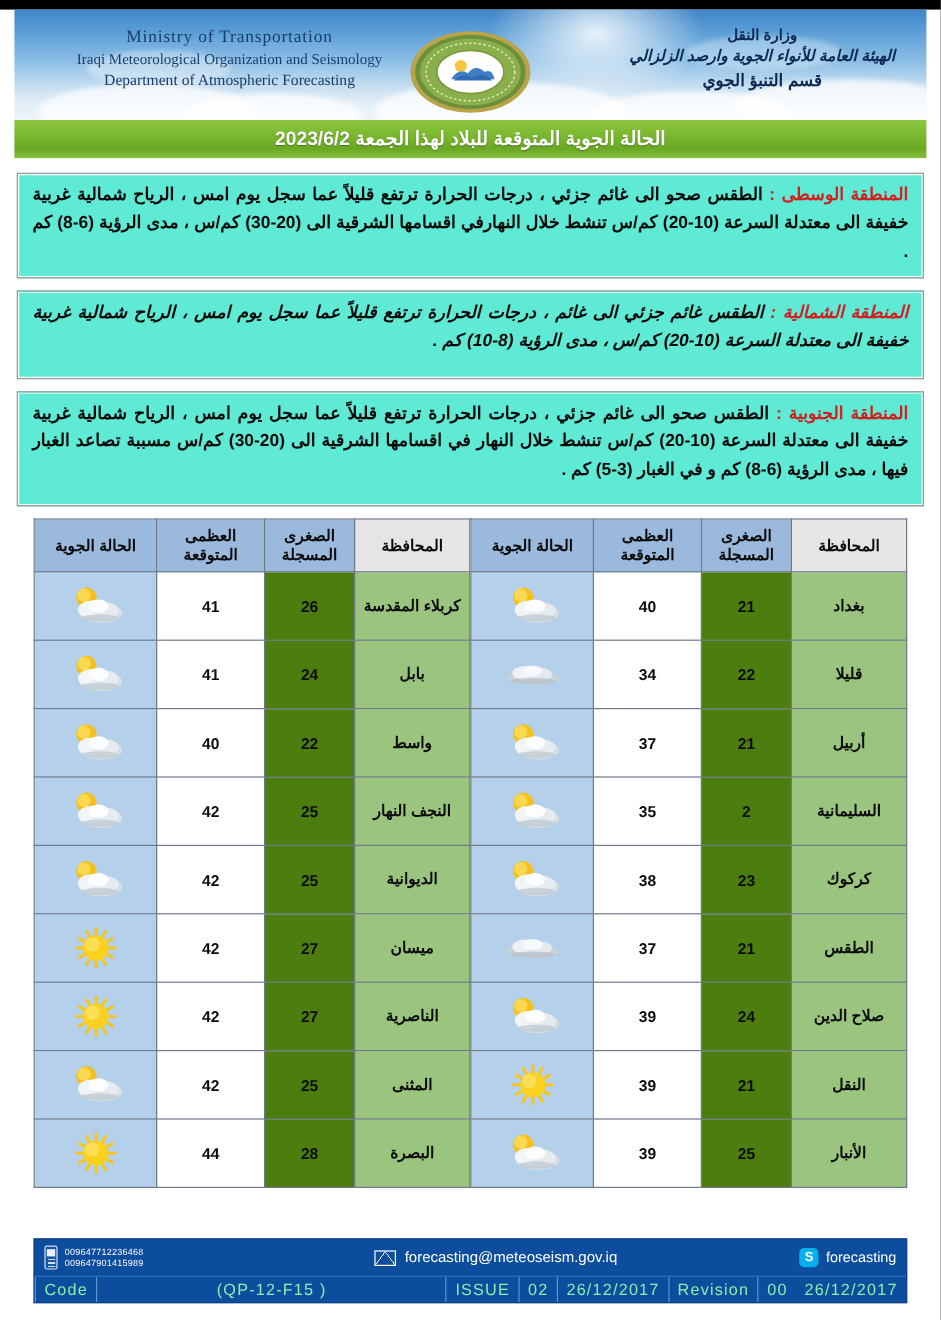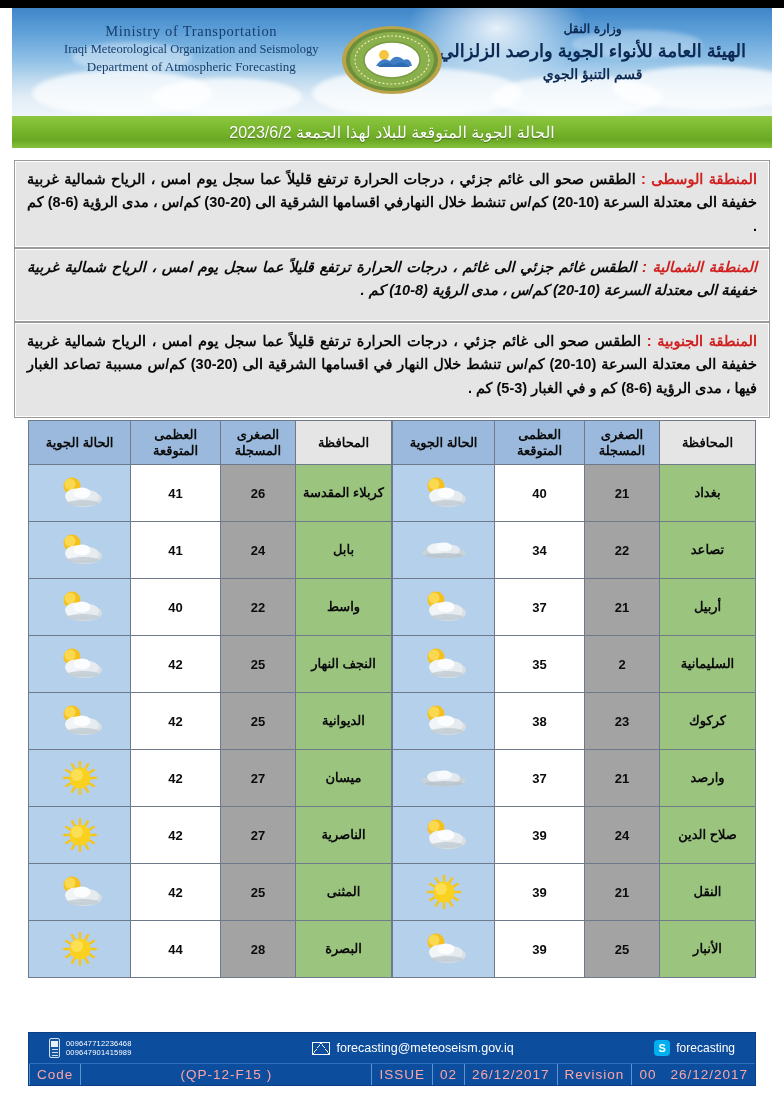--- a/index.html
+++ b/index.html
@@ -16,21 +16,21 @@
     position: relative;
     width: 784px;
     height: 1100px;
     background: #ffffff;
     padding: 0;
   }
 
   
   .header-banner {
     position: relative;
-    height: 108px;
+    height: 92px;
     margin: 8px 12px 0 12px;
     background: linear-gradient(180deg,
         #3f86c9 0%,
         #5ea0d8 22%,
         #8fc0e6 48%,
         #c3dcf0 68%,
         #e2eef7 84%,
         #eef5fb 100%);
     overflow: hidden;
   }
@@ -71,21 +71,21 @@
     position: absolute;
     right: 26px; top: 12px;
     text-align: center;
     color: #0d2a54;
     font-weight: bold;
     direction: rtl;
     line-height: 1.45;
     z-index: 4;
   }
   .header-ar .a1 { font-size: 12.5px; letter-spacing: 1px; }
-  .header-ar .a2 { font-size: 18px; }
+  .header-ar .a2 { font-size: 13px; font-style: italic; }
   .header-ar .a3 { font-size: 14px; letter-spacing: .5px; }
 
   .logo {
     position: absolute;
     left: 50%;
     transform: translateX(-50%);
     top: 14px;
     width: 116px; height: 76px;
     z-index: 5;
   }
@@ -97,31 +97,32 @@
     background: linear-gradient(180deg, #8cc63f 0%, #7ab82f 40%, #6aa824 75%, #86c23c 100%);
     display: flex;
     align-items: center;
     justify-content: center;
     border-bottom: 2px solid #ffffff;
   }
   .title-bar .t {
     direction: rtl;
     color: #ffffff;
     font-size: 16px;
-    font-weight: normal;
+    font-weight: bold;
     text-shadow: 0 1px 1px rgba(0,0,0,.35);
     white-space: nowrap;
   }
 
   
   .forecasts { margin: 10px 14px 0 14px; }
   .fbox {
     border: 1px solid #9a9a9a;
-    background: #e5e5e5;
+    background: #5eead4;
     padding: 7px 12px 0 12px;
+    margin-bottom: 10px;
     direction: rtl;
     box-shadow: inset 0 0 0 1px #ffffff;
   }
   .fbox p {
     font-size: 14.5px;
     line-height: 1.62;
     color: #0a0a0a;
     font-weight: bold;
     text-align: justify;
     text-align-last: right;
@@ -156,21 +157,21 @@
   }
   table.wx th {
     background: #9ab9dc;
     height: 44px;
     line-height: 1.2;
     padding: 2px;
   }
   table.wx th.gov-h { background: #e5e5e5; }
   table.wx td { height: 57px; }
   td.gov   { background: #9bc47f; width: 92px; font-size: 13.5px; line-height: 1.25; padding: 2px 3px; }
-  td.tmin  { background: #a3a3a3; width: 72px; font-size: 15px; }
+  td.tmin  { background: #4d7c0f; width: 72px; font-size: 15px; }
   td.tmax  { background: #ffffff; width: 86px; font-size: 15px; }
   td.cond  { background: #b4d0ea; width: 98px; }
 
   col.c-gov  { width: 92px; }
   col.c-min  { width: 72px; }
   col.c-max  { width: 86px; }
   col.c-cond { width: 98px; }
 
   .ico { display: block; margin: 0 auto; }
 
@@ -179,34 +180,34 @@
     position: absolute;
     left: 28px; right: 28px;
     bottom: 22px;
     background: #0d4d9e;
     border: 1px solid #0a3f83;
   }
   .footer-top {
     display: flex;
     align-items: center;
     height: 30px;
-    padding: 0 20px;
+    padding: 0 8px;
     color: #ffffff;
   }
   .f-phone { display: flex; align-items: center; gap: 6px; width: 33%; }
   .f-phone .nums { font-size: 7.5px; line-height: 1.25; letter-spacing: .2px; }
   .f-mail { display: flex; align-items: center; gap: 7px; justify-content: center; width: 40%; font-size: 12.5px; }
   .f-skype { display: flex; align-items: center; gap: 6px; justify-content: flex-end; width: 27%; font-size: 12px; }
 
   .footer-code {
     display: flex;
     align-items: stretch;
     height: 22px;
     border-top: 1px solid #2f6fc0;
-    color: #fca5a5;
+    color: #86efac;
     font-family: "Liberation Sans", sans-serif;
     font-size: 13.5px;
     letter-spacing: 1px;
   }
   .footer-code > div {
     display: flex; align-items: center; justify-content: center;
     border-left: 1px solid #5c93d4;
     padding: 0 7px;
     white-space: nowrap;
   }
@@ -356,21 +357,21 @@
                 <circle cx="20" cy="11" r="5.5" fill="#fbdd5c" opacity=".8"></circle>
                 <ellipse cx="34" cy="26" rx="18" ry="8" fill="#d7dee4"></ellipse>
                 <ellipse cx="26" cy="23" rx="11" ry="7.5" fill="#f2f5f8"></ellipse>
                 <ellipse cx="38" cy="24" rx="11" ry="7" fill="#e6ebf0"></ellipse>
                 <ellipse cx="32" cy="20" rx="8.5" ry="5.5" fill="#fbfdfe"></ellipse>
                 <ellipse cx="33" cy="30" rx="16" ry="3" fill="#c2ccd4" opacity=".85"></ellipse>
               </svg>
             </td>
           </tr>
           <tr>
-            <td class="gov">تصاعد</td>
+            <td class="gov">قليلا</td>
             <td class="tmin">22</td>
             <td class="tmax">34</td>
             <td class="cond">
               <svg viewBox="0 0 60 40" width="60" height="40" class="ico">
                 <ellipse cx="30" cy="23" rx="22" ry="5.5" fill="#c9d3da"></ellipse>
                 <ellipse cx="24" cy="19" rx="11" ry="6" fill="#eef2f5"></ellipse>
                 <ellipse cx="36" cy="20" rx="10" ry="5.5" fill="#e3e9ee"></ellipse>
                 <ellipse cx="30" cy="17" rx="8" ry="4.5" fill="#f7fafc"></ellipse>
                 <ellipse cx="30" cy="25.5" rx="19" ry="2.6" fill="#b6c2cb" opacity=".8"></ellipse>
               </svg>
@@ -418,21 +419,21 @@
                 <circle cx="20" cy="11" r="5.5" fill="#fbdd5c" opacity=".8"></circle>
                 <ellipse cx="34" cy="26" rx="18" ry="8" fill="#d7dee4"></ellipse>
                 <ellipse cx="26" cy="23" rx="11" ry="7.5" fill="#f2f5f8"></ellipse>
                 <ellipse cx="38" cy="24" rx="11" ry="7" fill="#e6ebf0"></ellipse>
                 <ellipse cx="32" cy="20" rx="8.5" ry="5.5" fill="#fbfdfe"></ellipse>
                 <ellipse cx="33" cy="30" rx="16" ry="3" fill="#c2ccd4" opacity=".85"></ellipse>
               </svg>
             </td>
           </tr>
           <tr>
-            <td class="gov">وارصد</td>
+            <td class="gov">الطقس</td>
             <td class="tmin">21</td>
             <td class="tmax">37</td>
             <td class="cond">
               <svg viewBox="0 0 60 40" width="60" height="40" class="ico">
                 <ellipse cx="30" cy="23" rx="22" ry="5.5" fill="#c9d3da"></ellipse>
                 <ellipse cx="24" cy="19" rx="11" ry="6" fill="#eef2f5"></ellipse>
                 <ellipse cx="36" cy="20" rx="10" ry="5.5" fill="#e3e9ee"></ellipse>
                 <ellipse cx="30" cy="17" rx="8" ry="4.5" fill="#f7fafc"></ellipse>
                 <ellipse cx="30" cy="25.5" rx="19" ry="2.6" fill="#b6c2cb" opacity=".8"></ellipse>
               </svg>

